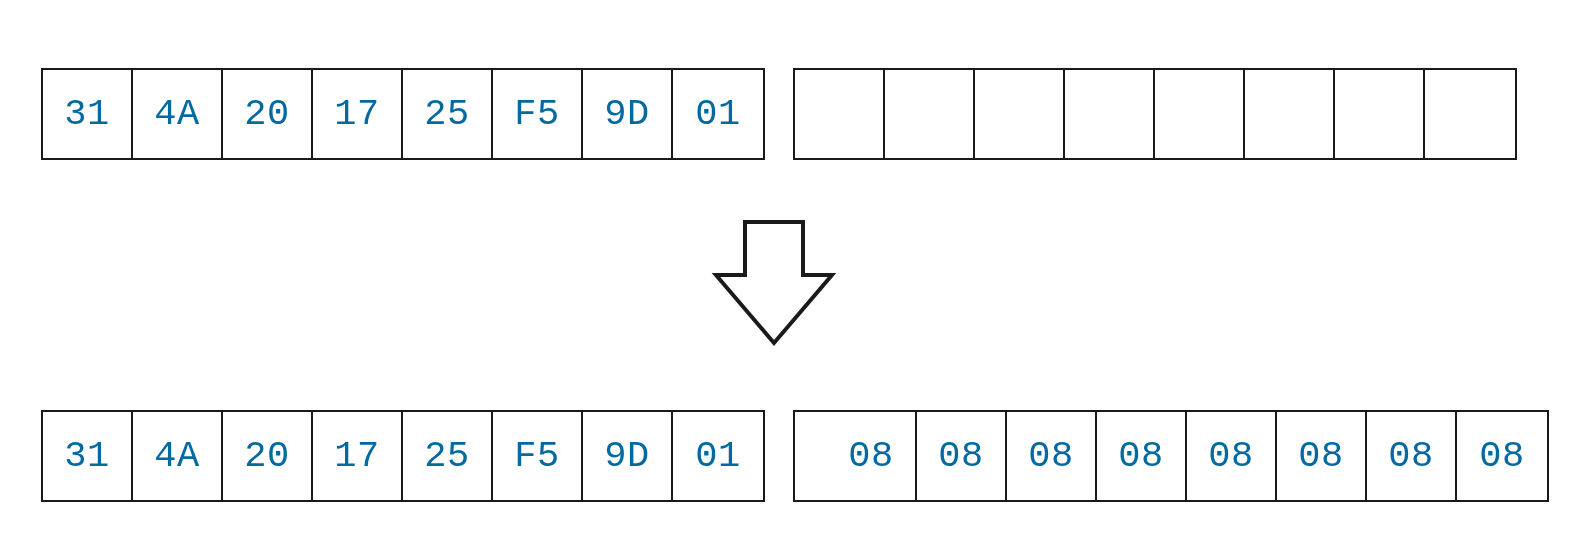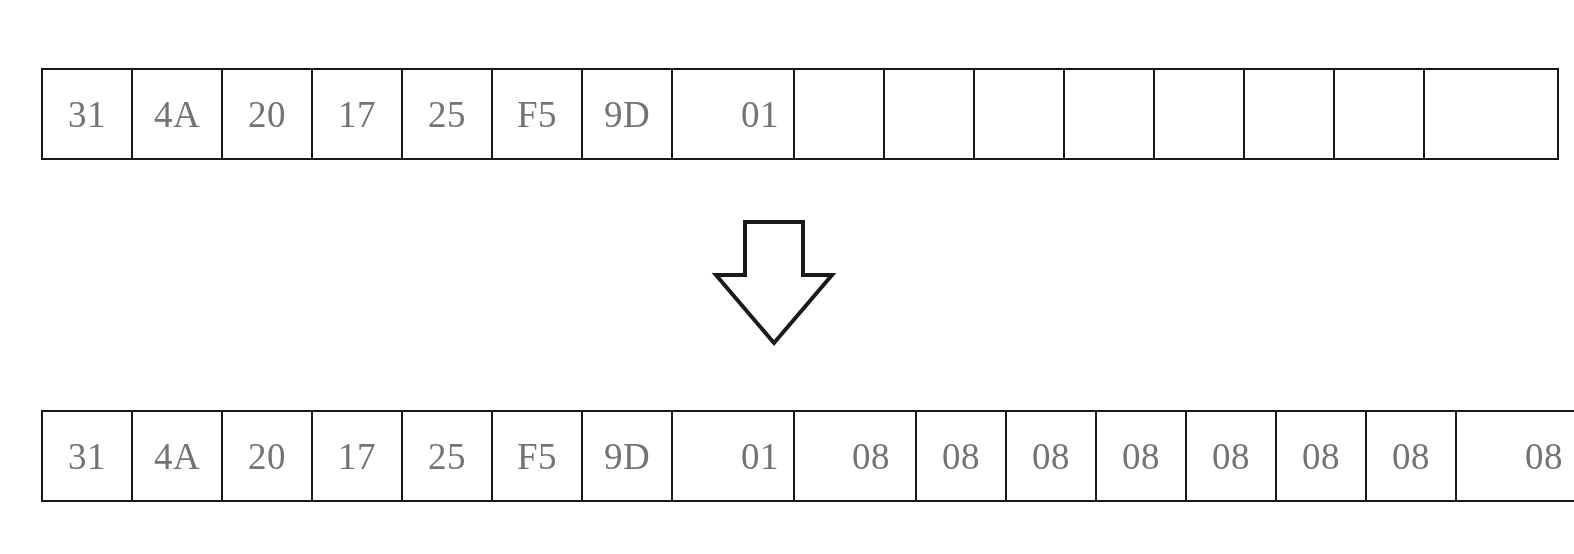--- a/index.html
+++ b/index.html
@@ -34,27 +34,27 @@
   .byte-cell {
     width: 90px;
     height: 88px;
     box-sizing: border-box;
     border-right: 2px solid #1a1a1a;
     display: flex;
     align-items: center;
     justify-content: center;
     font-size: 37px;
     line-height: 1;
-    color: #737373;
+    color: #0369a1;
     background: #ffffff;
     letter-spacing: 0.5px;
+    font-family: Liberation Mono, monospace;
   }
   .byte-cell:last-child {
     border-right: none;
-    margin-left: 42px;
   }
   .byte-cell.empty::after {
     content: "";
   }
 
   
   #array-source-top   { left: 41px;  top: 68px;  }
   #array-dest-top     { left: 793px; top: 68px;  }
   #array-source-bottom{ left: 41px;  top: 410px; }
   #array-dest-bottom  { left: 793px; top: 410px; padding-left: 32px; }

